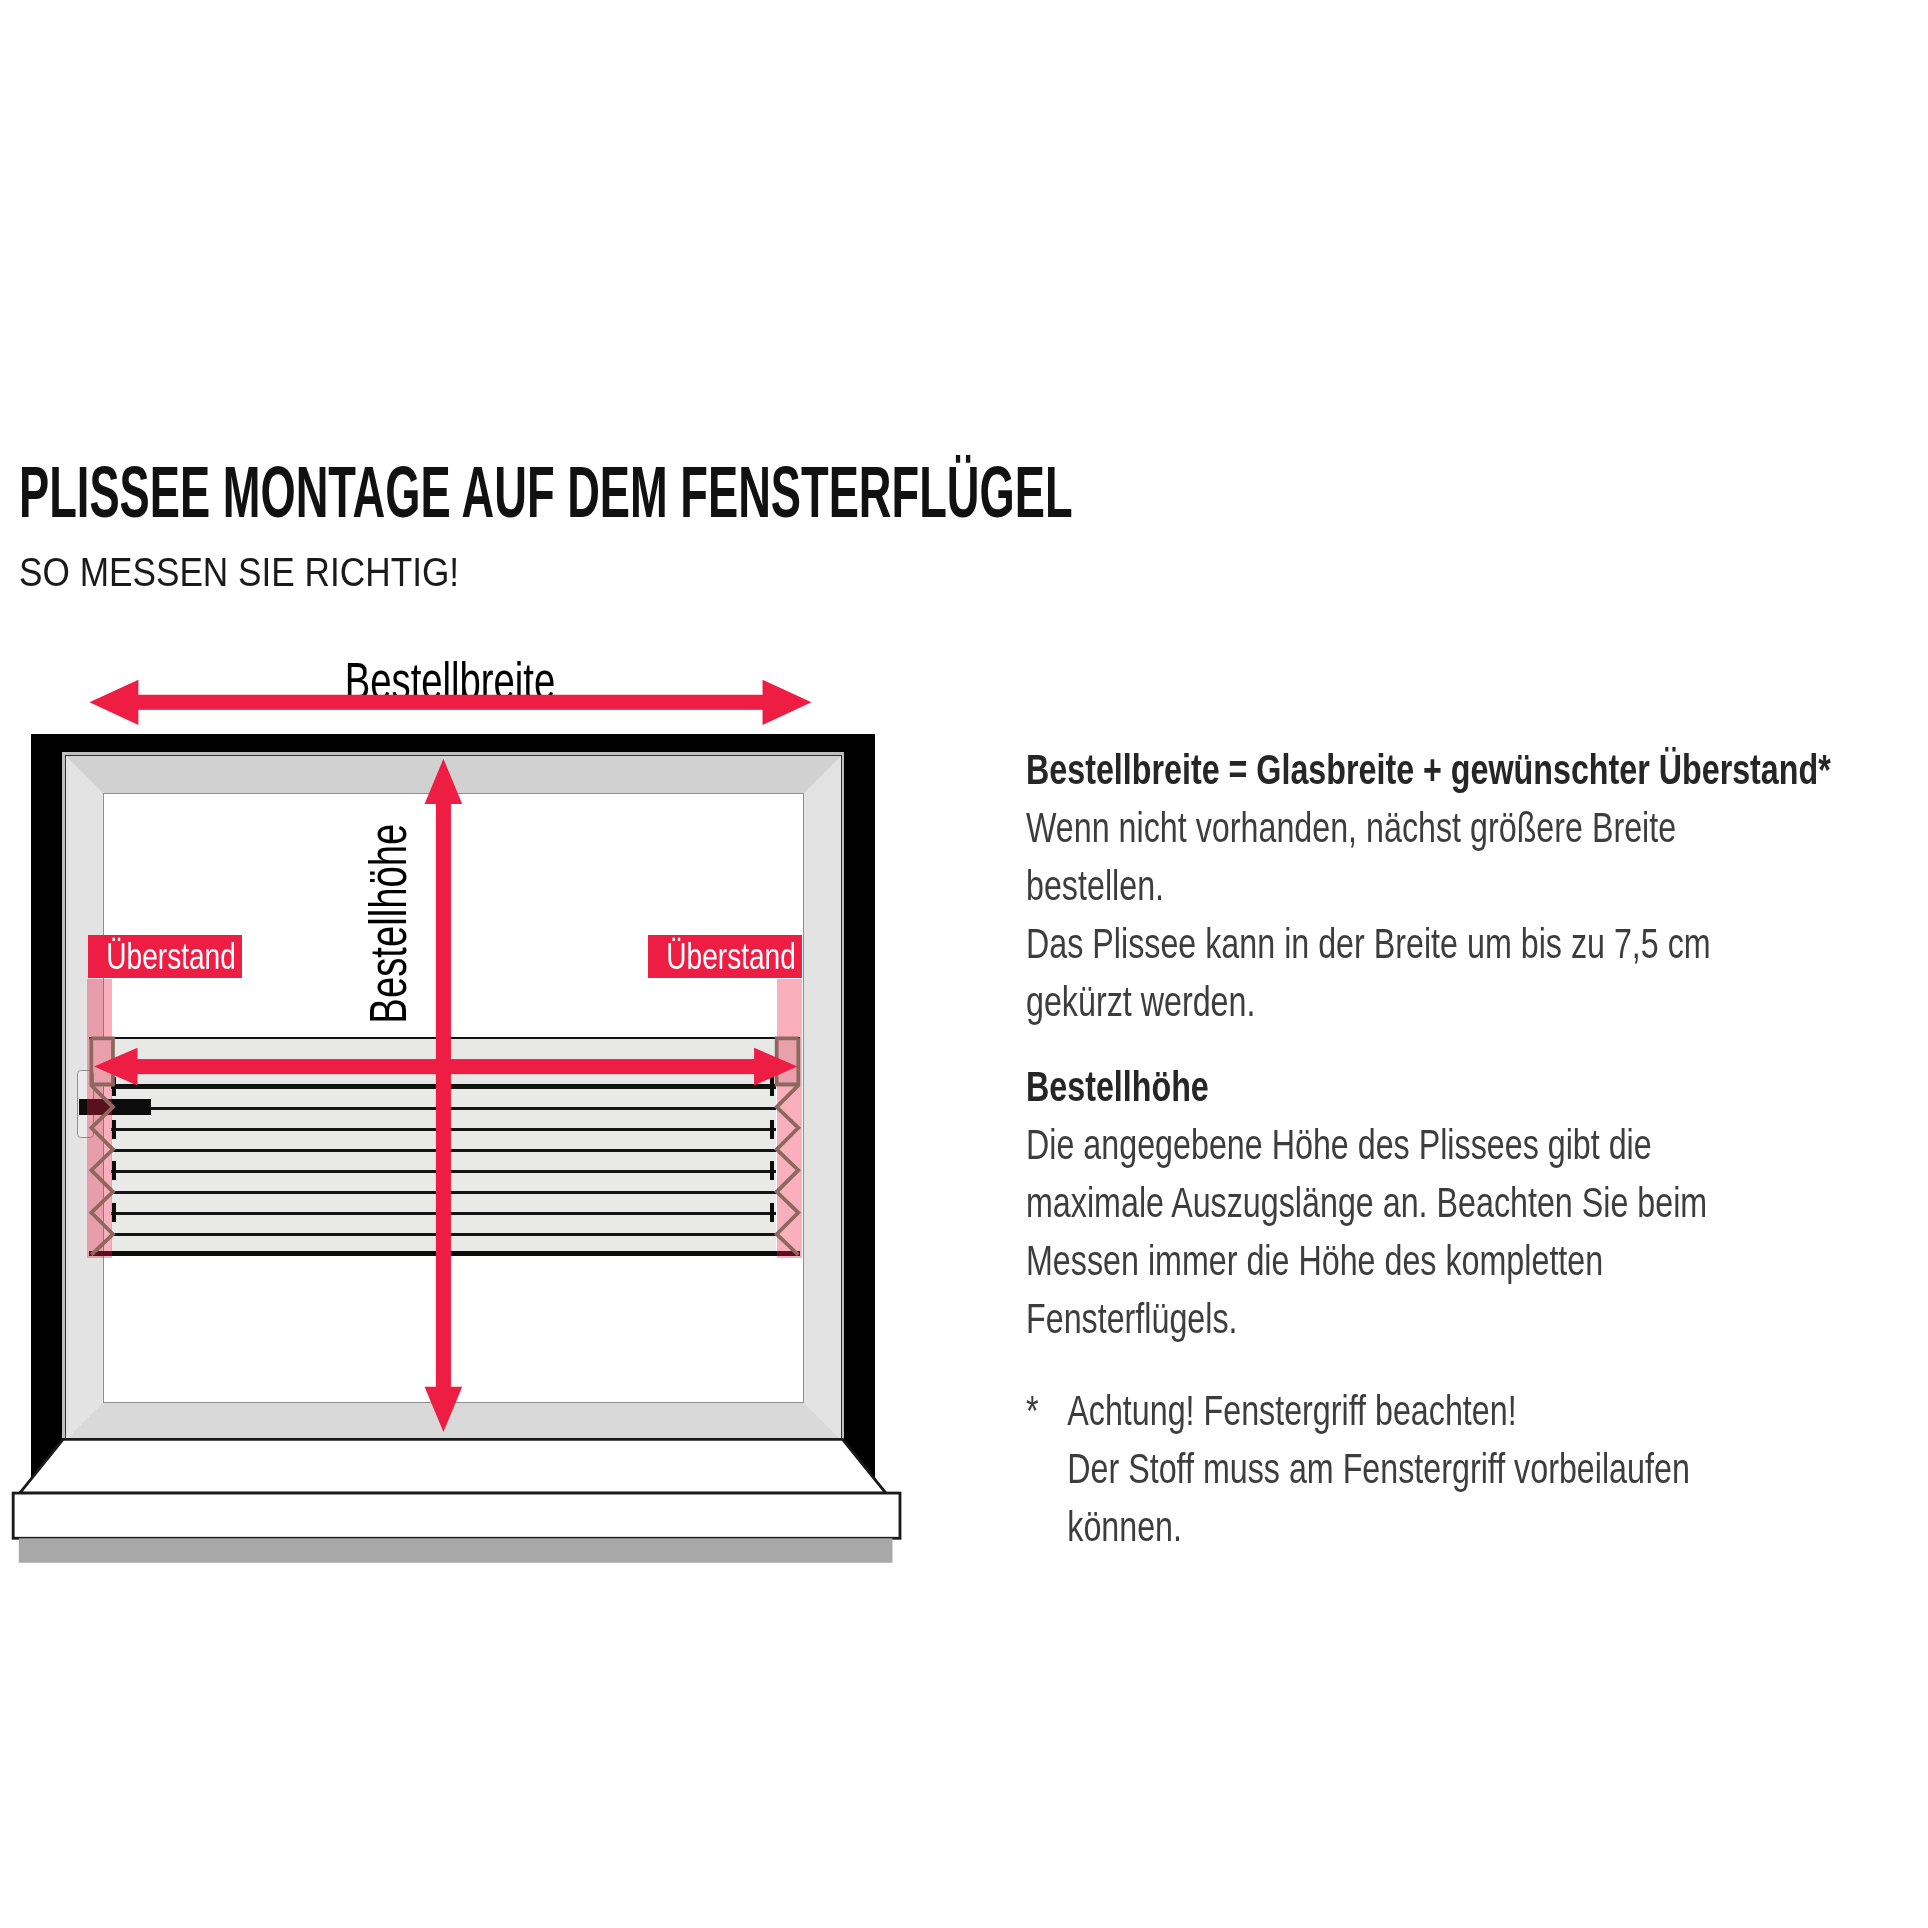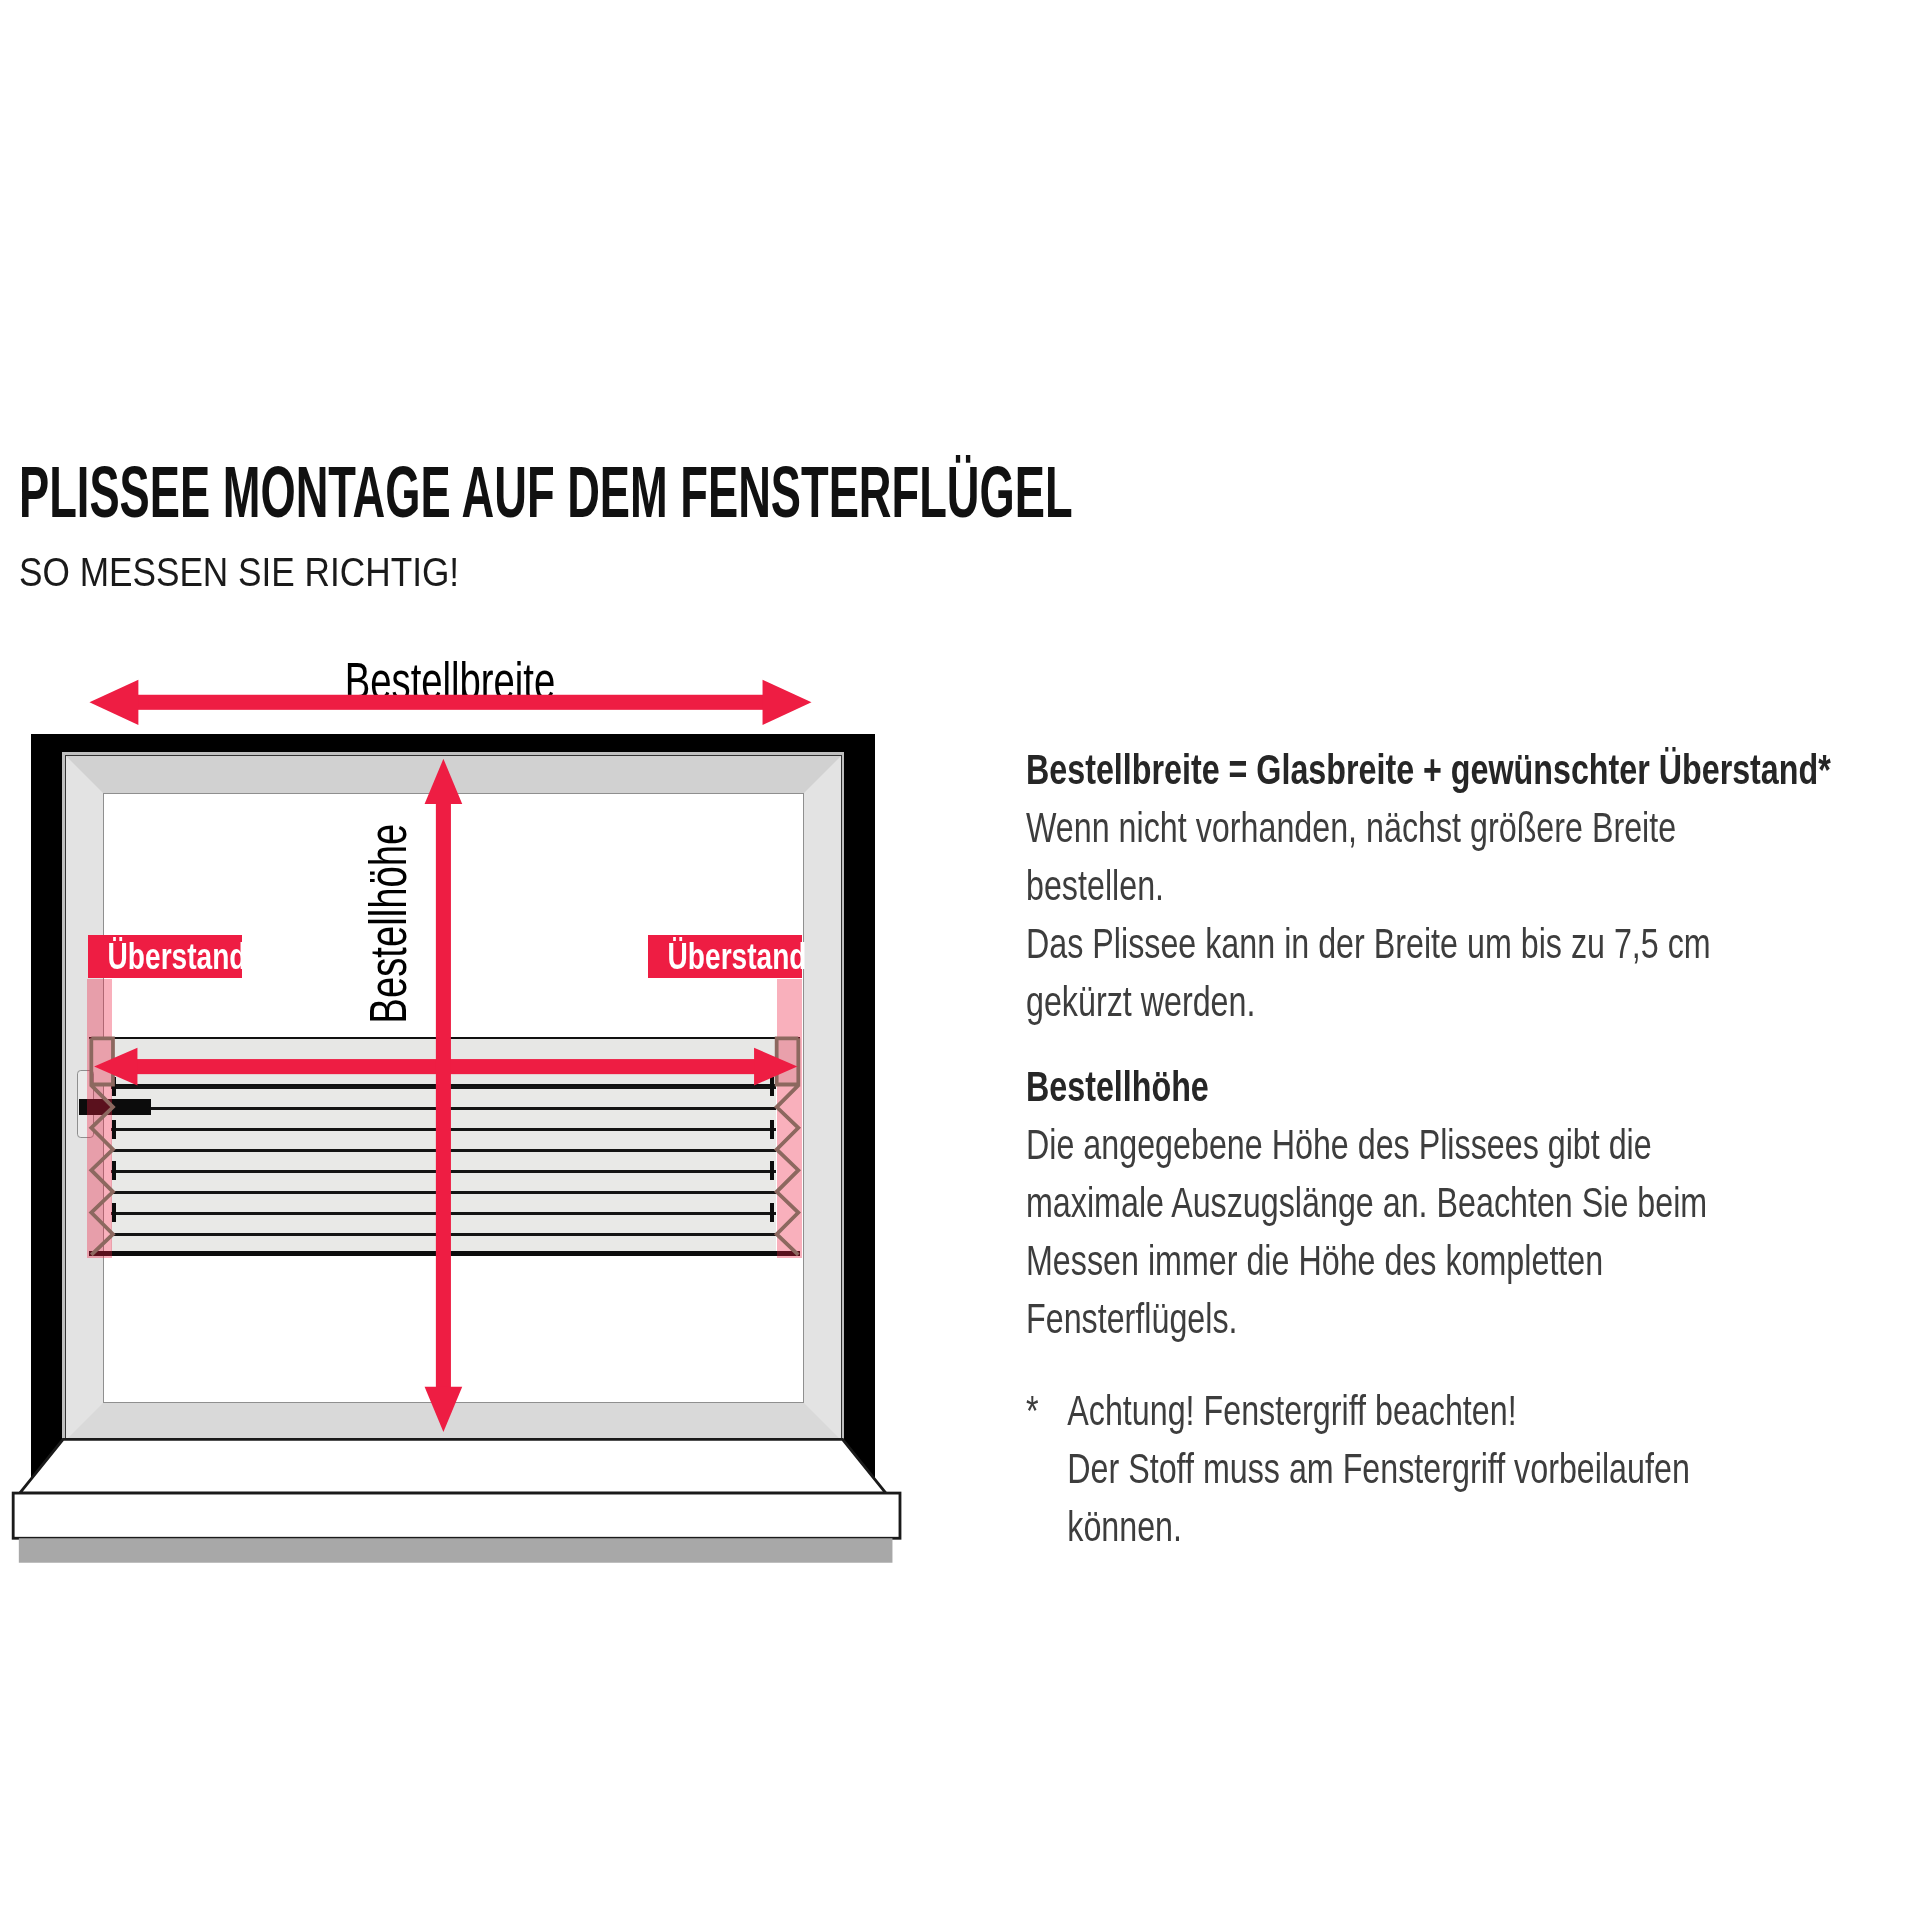--- a/index.html
+++ b/index.html
@@ -23,21 +23,21 @@
     left:89px;top:652px;width:722px;text-align:center;font-size:51px;color:#000;
     white-space:nowrap;transform:scaleX(0.75);transform-origin:center top;
   }
   #lbl-bestellhoehe{
     left:269px;top:908px;width:235px;height:55px;text-align:center;font-size:51px;color:#000;
     white-space:nowrap;transform:rotate(-90deg) scaleX(0.75);transform-origin:center center;
     z-index:8;
   }
   .overhang-label{
     top:935px;width:154px;height:43px;background:#ee1d43;color:#fff;
-    font-weight:bold;font-size:36px;line-height:44px;text-align:center;z-index:9;
+    font-weight:normal;font-size:36px;line-height:44px;text-align:center;z-index:9;
   }
   .overhang-label > span{display:inline-block;transform:scaleX(0.78);transform-origin:center;white-space:nowrap;}
   #overhang-left{left:88px;}
   #overhang-right{left:648px;}
   
   .wall{background:#000;z-index:1;}
   #wall-top{left:31px;top:734px;width:844px;height:21.7px;}
   #wall-left{left:31px;top:734px;width:32px;height:760px;}
   #wall-right{left:843px;top:734px;width:32px;height:760px;}
   #frame-underlay{left:62px;top:752px;width:782px;height:690px;background:#bfbfbf;z-index:1;}

